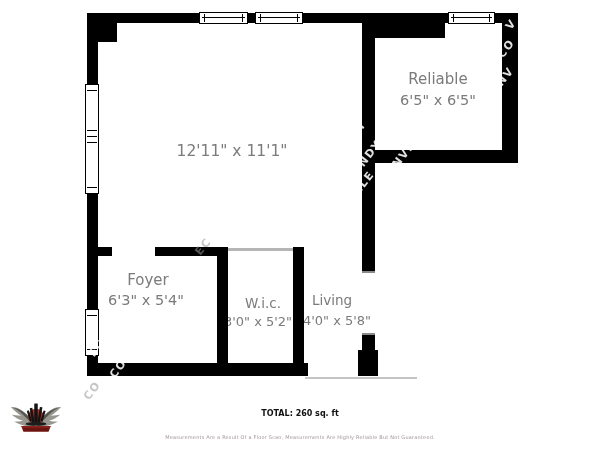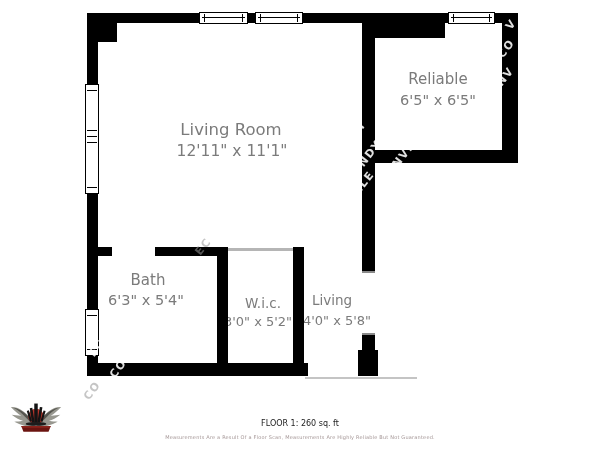--- a/index.html
+++ b/index.html
@@ -68,27 +68,26 @@
   <div class="window" style="left:85px;top:309px;width:14px;height:47px;">
     <i class="rail" style="top:5px;"></i>
     <i class="rail" style="bottom:5px;"></i>
   </div>
 
   <div class="opening" style="left:228px;top:248px;width:65px;height:3px;background:#b5b5b5;"></div>
   <div class="opening" style="left:362px;top:271px;width:13px;height:2px;background:#8a8a8a;"></div>
   <div class="opening" style="left:362px;top:333px;width:13px;height:2px;background:#8a8a8a;"></div>
   <div class="opening" style="left:305px;top:377px;width:112px;height:2px;background:#c4c4c4;"></div>
 
-  <div class="label" style="left:231px;top:129px;font-size:16.5px;">Living Room</div>
   <div class="label" style="left:232px;top:151px;font-size:15.5px;">12'11" x 11'1"</div>
 
   <div class="label" style="left:438px;top:79px;font-size:15px;">Reliable</div>
   <div class="label" style="left:438px;top:100px;font-size:14.5px;">6'5" x 6'5"</div>
 
-  <div class="label" style="left:148px;top:280px;font-size:15px;">Bath</div>
+  <div class="label" style="left:148px;top:280px;font-size:15px;">Foyer</div>
   <div class="label" style="left:146px;top:300px;font-size:14.5px;">6'3" x 5'4"</div>
 
   <div class="label" style="left:263px;top:303px;font-size:13.5px;">W.i.c.</div>
   <div class="label" style="left:258px;top:321px;font-size:13px;">3'0" x 5'2"</div>
 
   <div class="label" style="left:332px;top:300px;font-size:13.5px;">Living</div>
   <div class="label" style="left:337px;top:320px;font-size:13px;">4'0" x 5'8"</div>
 
   <span class="wm" style="left:506px;top:18px;">V</span>
   <span class="wm" style="left:496px;top:42px;">CO</span>
@@ -96,21 +95,21 @@
   <span class="wm" style="left:344px;top:126px;">ETI</span>
   <span class="wm" style="left:355px;top:147px;">NDY</span>
   <span class="wm" style="left:389px;top:148px;">NVE</span>
   <span class="wm" style="left:351px;top:176px;">LLE</span>
   <span class="wm" style="left:382px;top:172px;">VIE</span>
   <span class="wm" style="left:108px;top:362px;">CO</span>
   <span class="wm" style="left:86px;top:338px;">ECT</span>
   <span class="wm gray" style="left:82px;top:384px;">CO</span>
   <span class="wm gray" style="left:194px;top:240px;">EC</span>
 
-  <div class="summary floor">FLOOR 1: 260 sq. ft</div>
+  <div class="summary total">TOTAL: 260 sq. ft</div>
   <div class="summary disclaimer">Measurements Are a Result Of a Floor Scan, Measurements Are Highly Reliable But Not Guaranteed.</div>
 
   <div class="logo">
     <svg width="52" height="44" viewBox="0 0 60 46" xmlns="http://www.w3.org/2000/svg">
 
       <path d="M29 28 C20 14, 9 7, 1 8 C6 13, 9 16, 13 18 C8 18, 5 17, 2 17 C7 21, 11 23, 15 24 C11 25, 8 25, 5 25 C12 29, 21 31, 28 31 Z" fill="#97978f"></path>
       <path d="M29 28 C22 18, 12 10, 4 9 C10 12, 14 16, 17 19 C20 22, 24 26, 28 29 Z" fill="#55554f"></path>
 
       <path d="M31 28 C40 14, 51 7, 59 8 C54 13, 51 16, 47 18 C52 18, 55 17, 58 17 C53 21, 49 23, 45 24 C49 25, 52 25, 55 25 C48 29, 39 31, 32 31 Z" fill="#97978f"></path>
       <path d="M31 28 C38 18, 48 10, 56 9 C50 12, 46 16, 43 19 C40 22, 36 26, 32 29 Z" fill="#55554f"></path>

